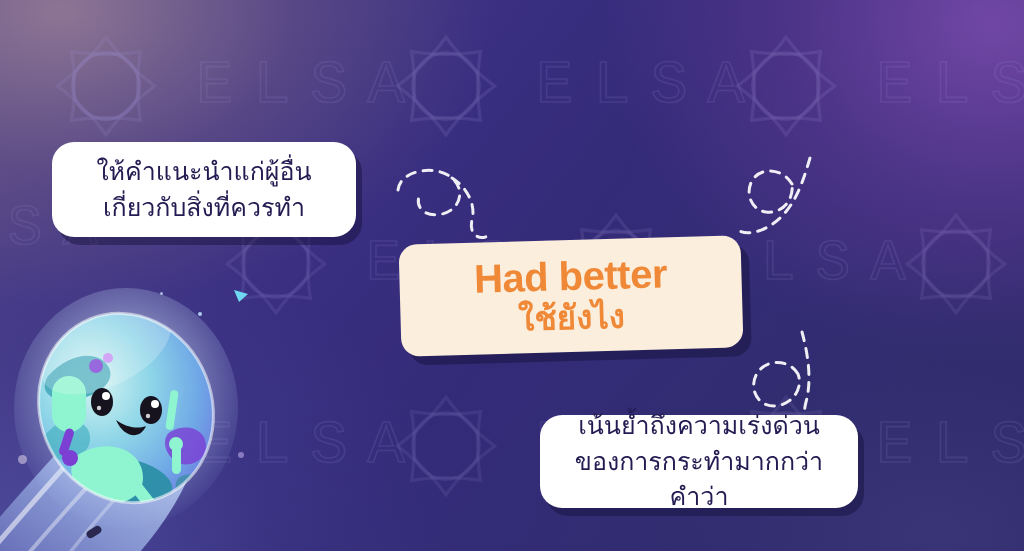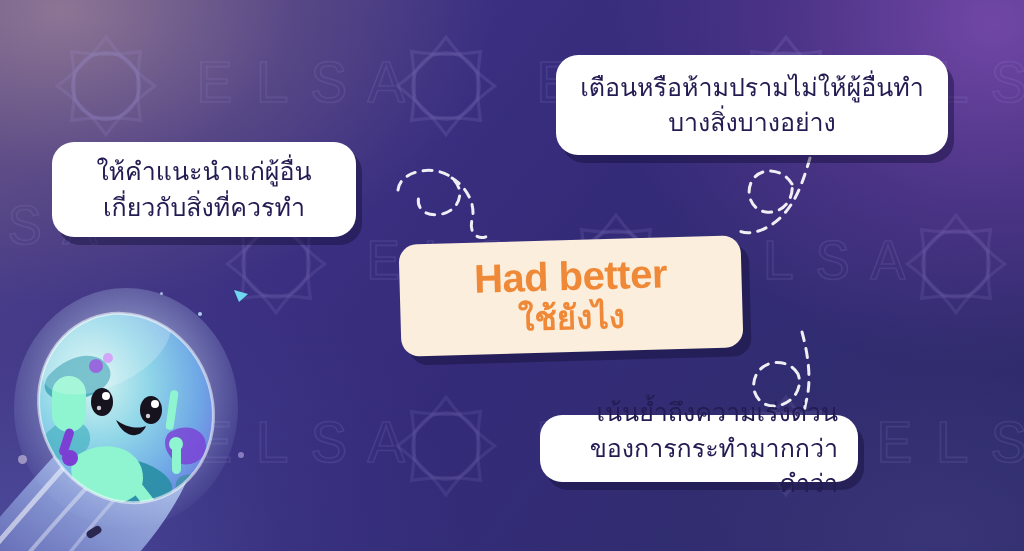--- a/index.html
+++ b/index.html
@@ -65,21 +65,21 @@
   .card .txt {
     color:#231c52;
     font-size:25px;
     line-height:1.42;
     font-family:"Liberation Sans", sans-serif;
     display:block;
   }
 
   #card-advice  { left:52px;  top:142px; width:304px; height:95px; }
   #card-warn    { left:556px; top:55px;  width:392px; height:100px; }
-  #card-urgency { left:540px; top:415px; width:318px; height:67px;text-align:right; }
+  #card-urgency { left:540px; top:415px; width:318px; height:93px; }
 
   
   #title-card {
     position:absolute;
     left:400px; top:240px; width:342px; height:112px;
     background:#fbeedd;
     border-radius:18px;
     transform:rotate(-1.6deg);
     box-shadow: 8px 9px 0 rgba(22,17,60,0.5);
     display:flex; flex-direction:column;
@@ -313,23 +313,20 @@
       <path d="M186 140 C194 158, 210 160, 216 146 C206 150, 194 146, 186 140 Z" fill="#16131f"></path>
     </g>
 
     <rect x="156" y="248" width="16" height="8" rx="4" transform="rotate(-32 164 252)" fill="#2a2750"></rect>
   </svg>
 
   <div class="card" id="card-advice">
     <span class="txt">ให้คำแนะนำแก่ผู้อื่นเกี่ยวกับสิ่งที่ควรทำ</span>
   </div>
 
-  <div class="card" id="card-warn">
-    <span class="txt">เตือนหรือห้ามปรามไม่ให้ผู้อื่นทำบางสิ่งบางอย่าง</span>
-  </div>
 
   <div class="card" id="card-urgency">
     <span class="txt">เน้นย้ำถึงความเร่งด่วนของการกระทำมากกว่าคำว่า</span>
   </div>
 
   <div id="title-card">
     <span class="l1">Had better</span>
     <span class="l2">ใช้ยังไง</span>
   </div>
 

